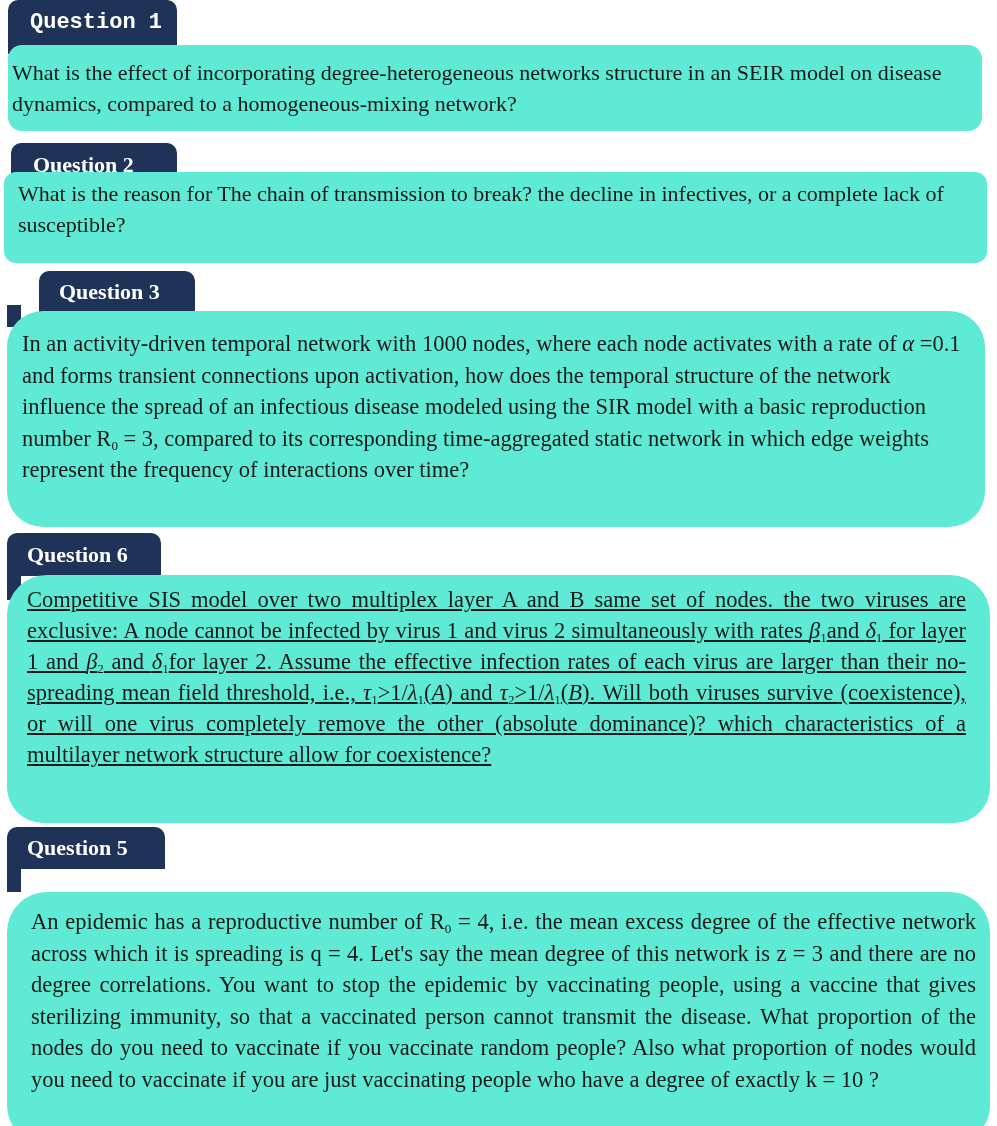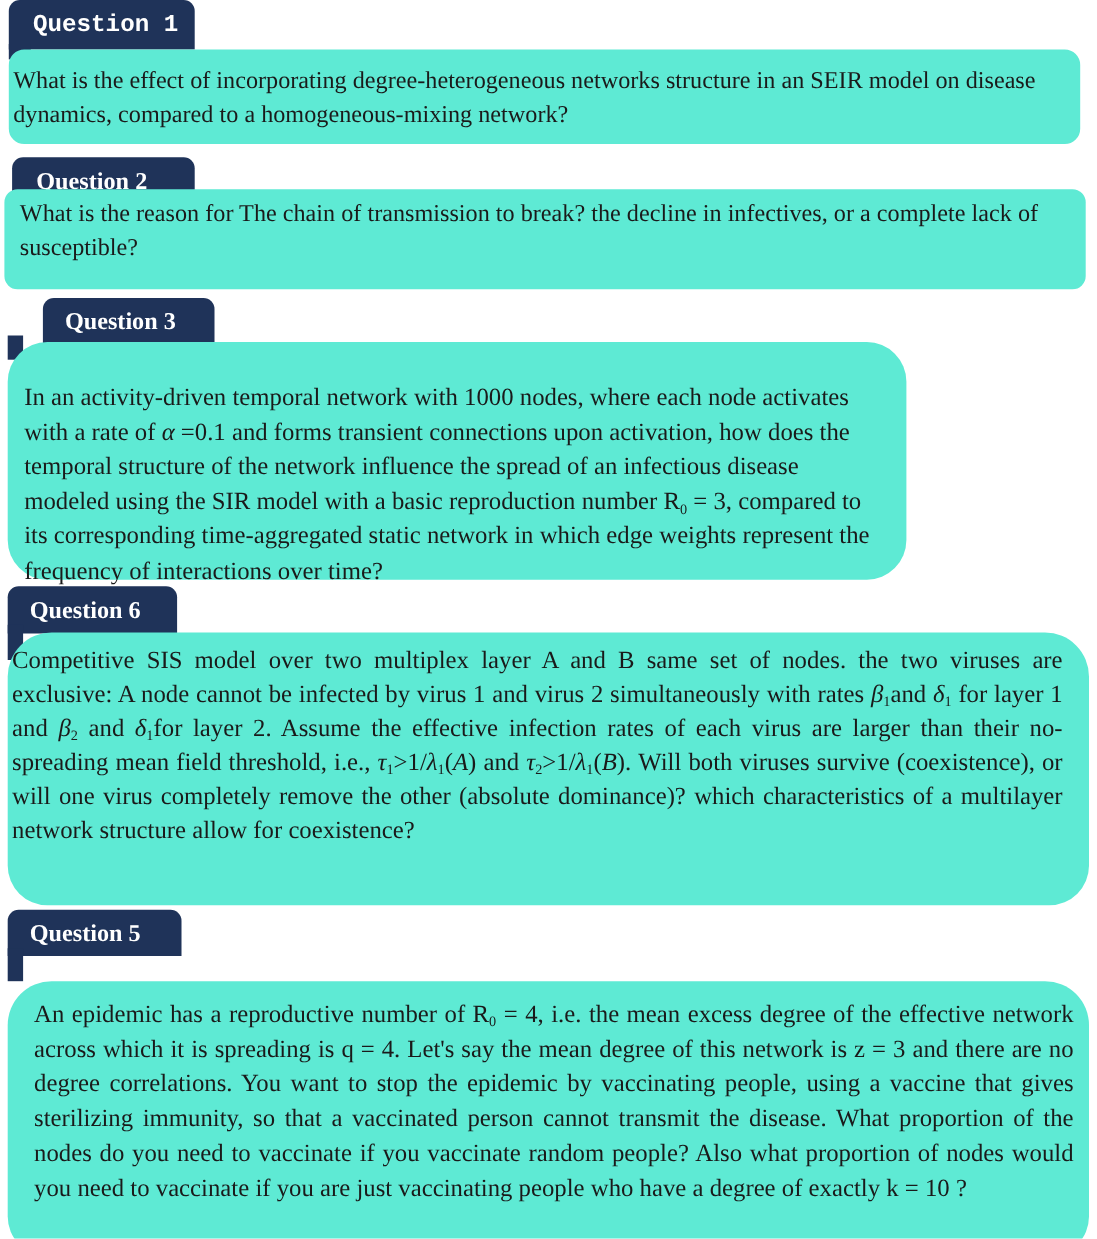--- a/index.html
+++ b/index.html
@@ -31,29 +31,29 @@
   <span>Question 2</span>
 </div>
 <div class="card" style="left:4px; top:172px; width:983px; height:91px; border-radius:12px; padding:6px 10px 0 14px;">
   <span class="txt" style="font-size:22px;line-height:31px;">What is the reason for The chain of transmission to break? the decline in infectives, or   a complete lack of susceptible?</span>
 </div>
 
 <div class="tab" style="left:7px; top:271px; width:156px; height:42px; padding-left:20px;margin-left:32px;">
   <span>Question 3</span>
 </div>
 <div class="flag" style="left:7px; top:305px; width:14px; height:22px;"></div>
-<div class="card" style="left:7px; top:311px; width:817px; height:216px; border-radius:36px 36px 36px 36px; padding:34px 20px 0 15px;">
+<div class="card" style="left:7px; top:311px; width:978px; height:216px; border-radius:36px 36px 36px 36px; padding:17px 20px 0 15px;">
   <span class="txt" style="font-size:22.5px;line-height:31.5px;"><span>In an activity-driven temporal network with 1000 nodes, where each node activates with a rate of </span><span class="it">α</span><span> =0.1 and forms transient connections upon activation, how does the temporal structure of the network influence the spread of an infectious disease modeled using the SIR model with a basic reproduction number R</span><sub>0</sub><span> = 3, compared to its corresponding time-aggregated static network in which edge weights represent the frequency of interactions over time?</span></span>
 </div>
 
 <div class="tab" style="left:7px; top:533px; width:154px; height:43px; padding-left:20px;">
   <span>Question 6</span>
 </div>
 <div class="flag" style="left:7px; top:568px; width:14px; height:32px;"></div>
-<div class="card" style="left:7px; top:575px; width:983px; height:248px; border-radius:40px 40px 36px 36px; padding:9px 24px 0 4px;">
+<div class="card" style="left:7px; top:575px; width:983px; height:248px; border-radius:40px 40px 36px 36px; padding:9px 24px 0 20px;text-decoration:underline;">
   <span class="txt justify" style="font-size:22.5px;line-height:31px;"><span>Competitive SIS model over two multiplex layer A and B same set of nodes. the two viruses are exclusive: A node cannot be infected by virus 1 and virus 2 simultaneously with rates </span><span class="it">β</span><sub>1</sub><span>and </span><span class="it">δ</span><sub>1</sub><span> for layer 1 and </span><span class="it">β</span><sub>2</sub><span> and </span><span class="it">δ</span><sub>1</sub><span>for layer 2. Assume the effective infection rates of each virus are larger than their no-spreading mean field threshold, i.e., </span><span class="it">τ</span><sub>1</sub><span>&gt;1/</span><span class="it">λ</span><sub>1</sub><span>(</span><span class="it">A</span><span>) and </span><span class="it">τ</span><sub>2</sub><span>&gt;1/</span><span class="it">λ</span><sub>1</sub><span>(</span><span class="it">B</span><span>). Will both viruses survive (coexistence), or will one virus completely remove the other (absolute dominance)? which characteristics of a multilayer network structure allow for coexistence?</span></span>
 </div>
 
 <div class="tab" style="left:7px; top:827px; width:158px; height:42px; padding-left:20px;">
   <span>Question 5</span>
 </div>
 <div class="flag" style="left:7px; top:862px; width:14px; height:30px;"></div>
 <div class="card" style="left:7px; top:868px; width:983px; height:250px; border-radius:40px 40px 36px 36px; padding:14px 14px 0 24px;margin-top:24px;">
   <span class="txt justify" style="font-size:22.5px;line-height:31.5px;"><span>An epidemic has a reproductive number of R</span><sub>0</sub><span> = 4, i.e. the mean excess degree of the effective network across which it is spreading is q = 4. Let's say the mean degree of this network is z = 3 and there are no degree correlations. You want to stop the epidemic by vaccinating people, using a vaccine that gives sterilizing immunity, so that a vaccinated person cannot transmit the disease. What proportion of the nodes do you need to vaccinate if you vaccinate random people? Also what proportion of nodes would you need to vaccinate if you are just vaccinating people who have a degree of exactly k = 10 ?</span></span>
 </div>

